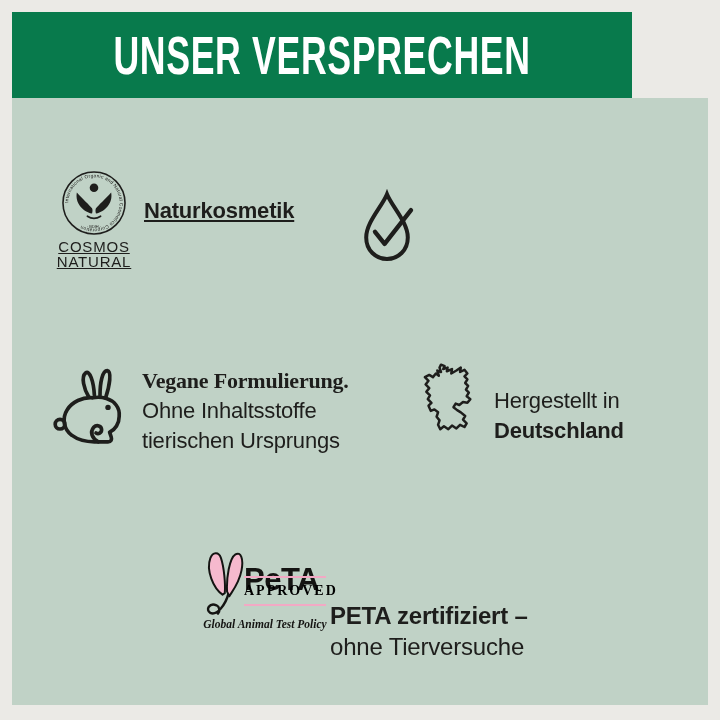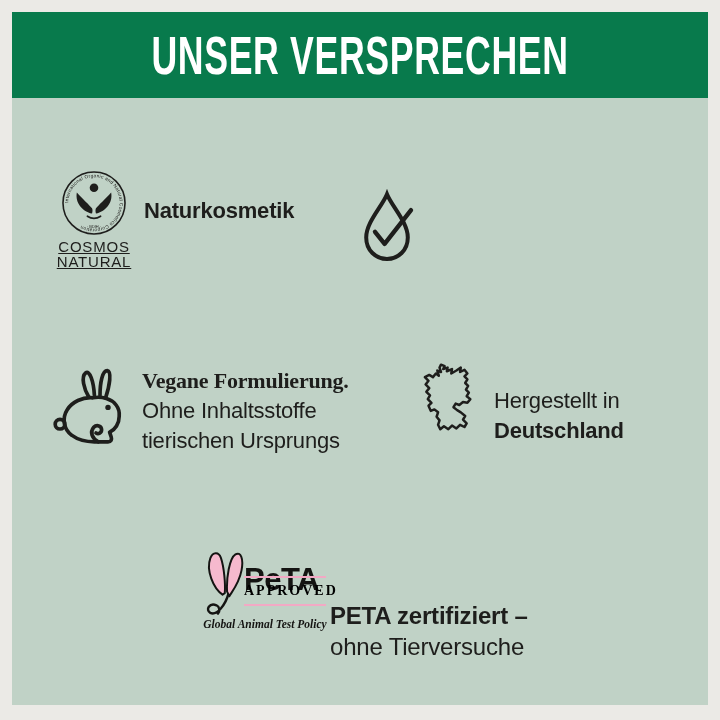--- a/index.html
+++ b/index.html
@@ -1,18 +1,18 @@
 <!DOCTYPE html>
 <html><head>
 <meta charset="utf-8">
 <style>
   html,body{margin:0;padding:0;}
   body{font-family:"Liberation Sans", sans-serif; -webkit-font-smoothing:antialiased;}
   .frame{position:relative;width:720px;height:720px;background:#EBEAE6;overflow:hidden;}
-  .banner{position:absolute;left:12px;top:12px;width:696px;height:86px;background:#087A4C;
+  .banner{position:absolute;left:12px;top:12px;width:620px;height:86px;background:#087A4C;
           display:flex;align-items:center;justify-content:center;}
   .banner-title{color:#FFFFFF;font-size:54px;font-weight:700;white-space:nowrap;
           letter-spacing:1px;transform:scaleX(0.66);transform-origin:center;line-height:1;}
   .panel{position:absolute;left:12px;top:98px;width:696px;height:607px;background:#C0D2C6;}
   .abs{position:absolute;}
   .body-text{font-size:22px;line-height:30px;letter-spacing:-0.2px;color:#1E1E1C;}
   .body-text b{font-weight:700;}
   .seal-caption{font-size:15px;line-height:14.5px;letter-spacing:0.8px;color:#1E1E1C;
           text-align:center;margin-top:4px;white-space:nowrap;text-decoration:underline;}
   .peta-logo{width:140px;height:88px;}
@@ -53,21 +53,21 @@
         <path d="M53,66 C67,63 79,50 76,34 C67,44 57,53 53,58 C52,60 52,63 53,66 Z" fill="#1E1E1C"></path>
         <path d="M40,70 C46,74 54,74 60,70" fill="none" stroke="#1E1E1C" stroke-width="2.5" stroke-linecap="round"></path>
       </svg>
       <div class="seal-caption">
         <div>COSMOS</div>
         <div>NATURAL</div>
       </div>
     </div>
 
     <div class="abs body-text" style="left:132px;top:98px;">
-      <div style="font-weight:700;">Naturkosmetik</div>
+      <div style="font-weight:700;text-decoration:underline;">Naturkosmetik</div>
     </div>
 
     <div class="abs" style="left:343px;top:90px;">
       <svg width="64" height="78" viewBox="0 0 80 96">
         <path d="M40,7 C34,22 14,42 14,61 C14,77 26,88 40,88 C54,88 66,77 66,61 C66,42 46,22 40,7 Z" fill="none" stroke="#1E1E1C" stroke-width="5"></path>
         <path d="M25,54 L37,69 L70,27" fill="none" stroke="#1E1E1C" stroke-width="5.5" stroke-linecap="round" stroke-linejoin="round"></path>
       </svg>
     </div>
 
 

